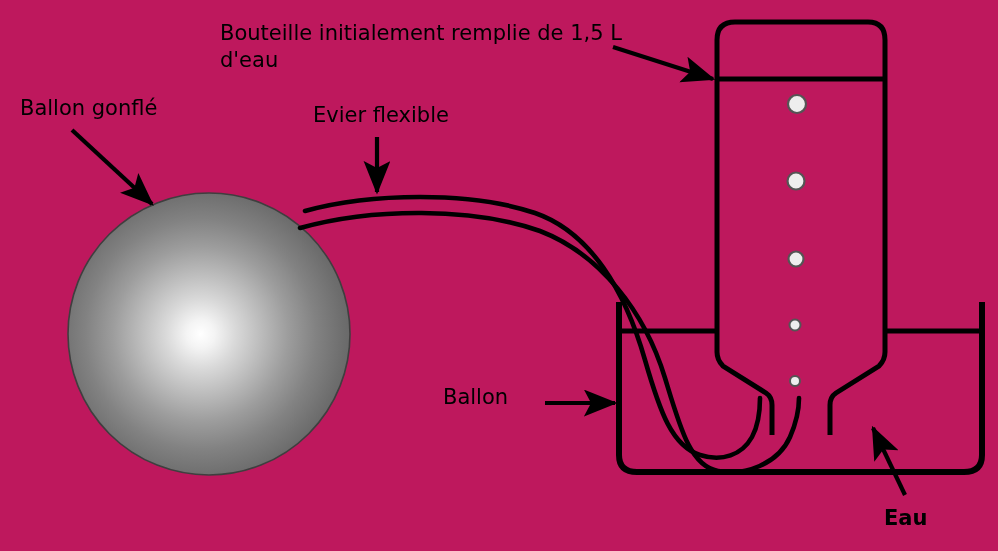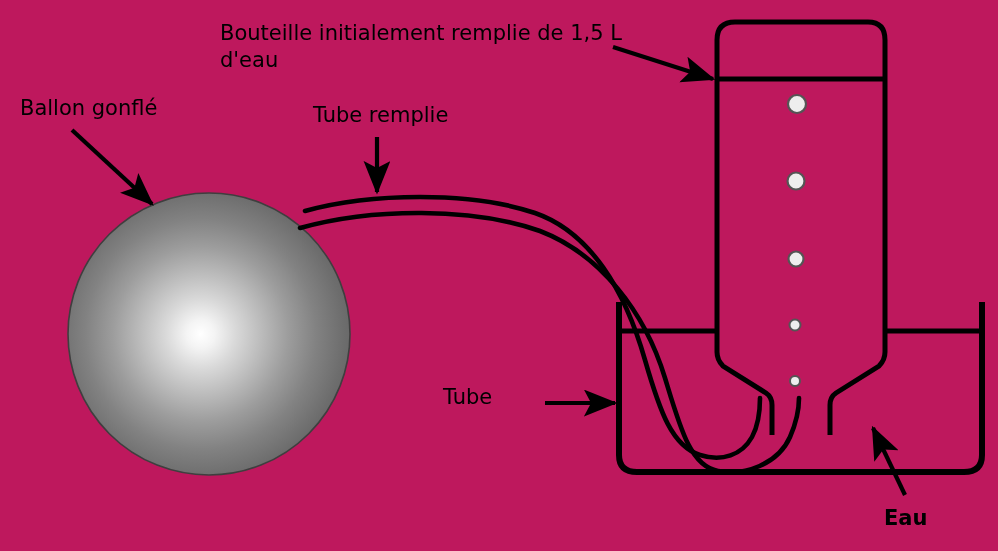--- a/index.html
+++ b/index.html
@@ -144,19 +144,19 @@
       <line x1="377" y1="137" x2="377" y2="192" marker-end="url(#arrowHead)"></line>
       <line x1="545" y1="403" x2="615" y2="403" marker-end="url(#arrowHead)"></line>
       <line x1="905" y1="495" x2="873" y2="428" marker-end="url(#arrowHead)"></line>
     </g>
   </svg>
 
   <div class="lbl" id="label-bottle">Bouteille initialement remplie de 1,5 L d'eau</div>
 
   <div class="lbl" id="label-balloon">Ballon gonflé</div>
 
-  <div class="lbl" id="label-tube">Tube remplie</div>
+  <div class="lbl" id="label-tube">Evier flexible</div>
 
-  <div class="lbl" id="label-sink">Tube</div>
+  <div class="lbl" id="label-sink">Ballon</div>
 
   <div class="lbl" id="label-water">Eau</div>
 
 </div>
 
 </body></html>

